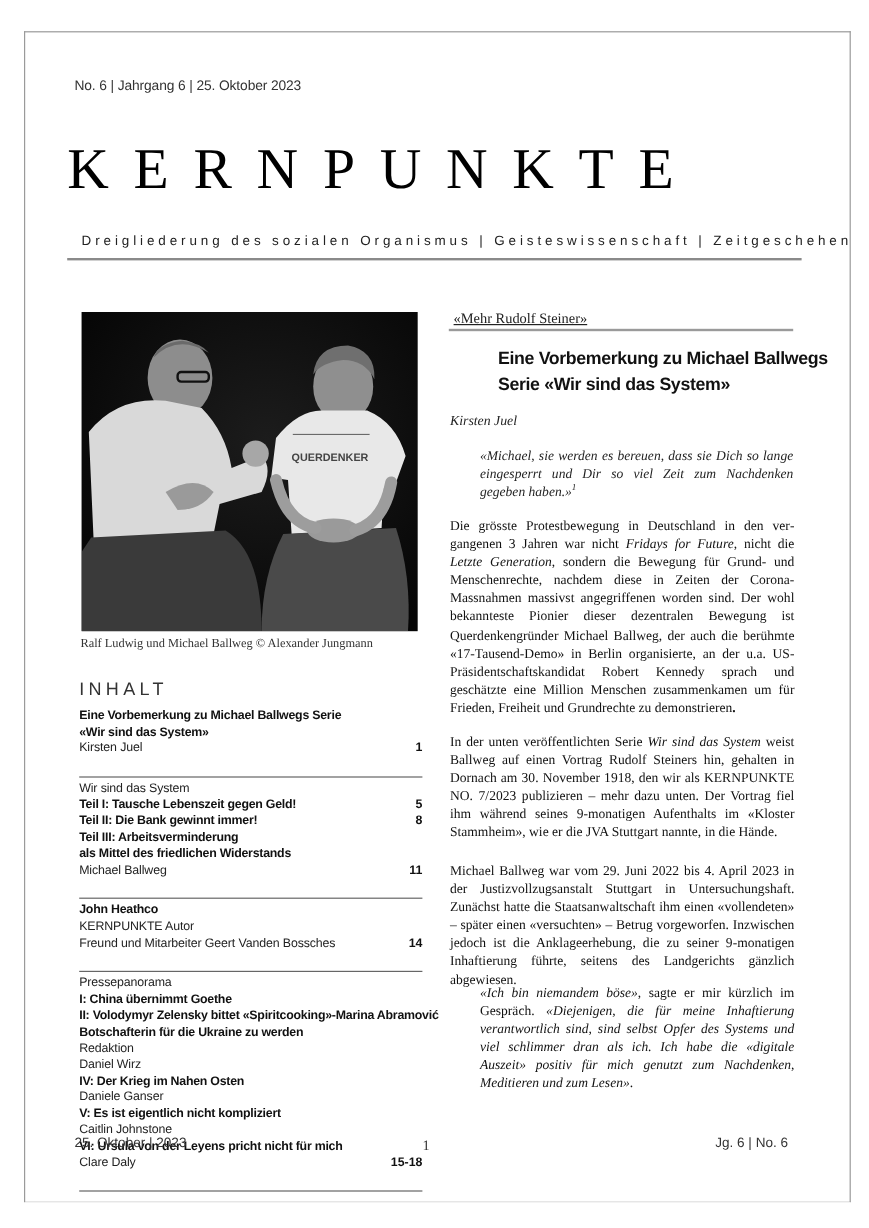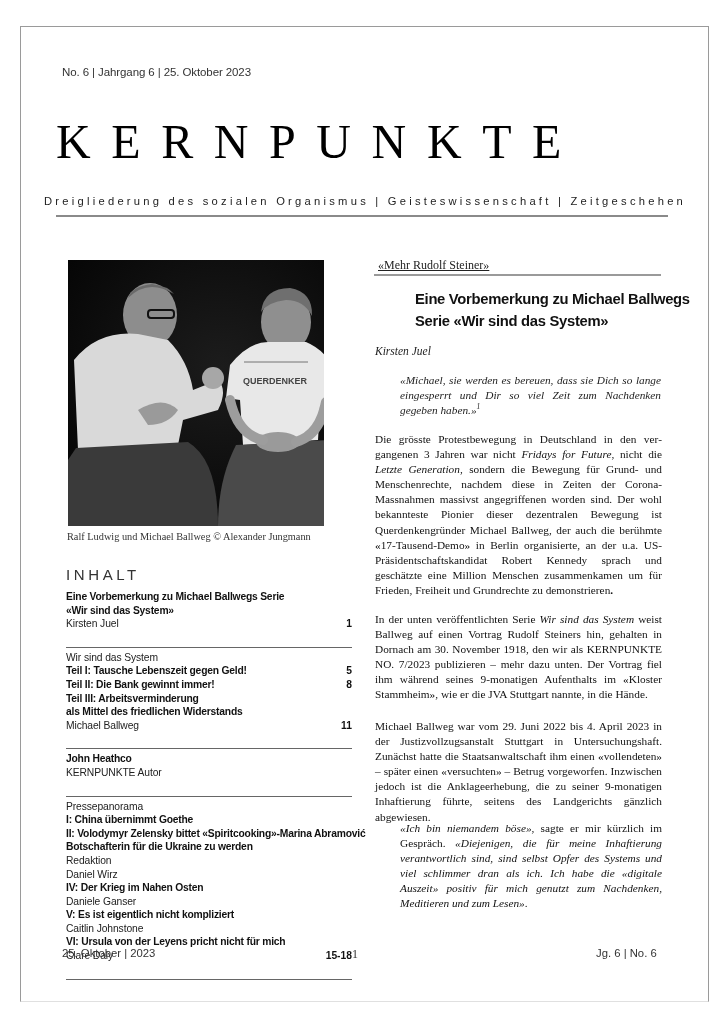--- a/index.html
+++ b/index.html
@@ -17,33 +17,33 @@
     letter-spacing: -0.1px;
   }
 
   .masthead {
     position: absolute; left: 56px; top: 104px; width: 620px;
     font-family: "Liberation Serif", serif; font-size: 48px; line-height: 76px;
     letter-spacing: 20.6px; color: #000; white-space: nowrap;
   }
 
   .tagline {
-    position: absolute; left: 44px; top: 195px; width: 612px;
+    position: absolute; left: 68px; top: 195px; width: 612px;
     font-family: "Liberation Sans", sans-serif; font-size: 11.2px; color: #222;
     letter-spacing: 3.25px; white-space: nowrap;
   }
 
   .header-rule {
     position: absolute; left: 56px; top: 215px; width: 612px; height: 2px;
     background: #8a8a8a;
   }
 
   
   .photo {
-    position: absolute; left: 68px; top: 260px; width: 256px; height: 266px;
+    position: absolute; left: 68px; top: 260px; width: 280px; height: 266px;
     background: #0b0b0b; overflow: hidden;
   }
   .photo svg { display: block; }
 
   .caption {
     position: absolute; left: 67px; top: 531px;
     font-family: "Liberation Serif", serif; font-size: 10.3px; color: #333;
   }
 
   .toc-title {
@@ -193,20 +193,24 @@
         <span class="pg">11</span>
       </div>
     </div>
     <div class="toc-group">
       <div class="toc-line">
         <span class="b">John Heathco</span>
       </div>
       <div class="toc-line">
         <span class="n">KERNPUNKTE Autor</span>
       </div>
+      <div class="toc-line">
+        <span class="n">Freund und Mitarbeiter Geert Vanden Bossches</span>
+        <span class="pg">14</span>
+      </div>
     </div>
     <div class="toc-group">
       <div class="toc-line">
         <span class="n">Pressepanorama</span>
       </div>
       <div class="toc-line">
         <span class="b">I: China übernimmt Goethe</span>
       </div>
       <div class="toc-line">
         <span class="b">II: Volodymyr Zelensky bittet «Spiritcooking»-Marina Abramović</span>

